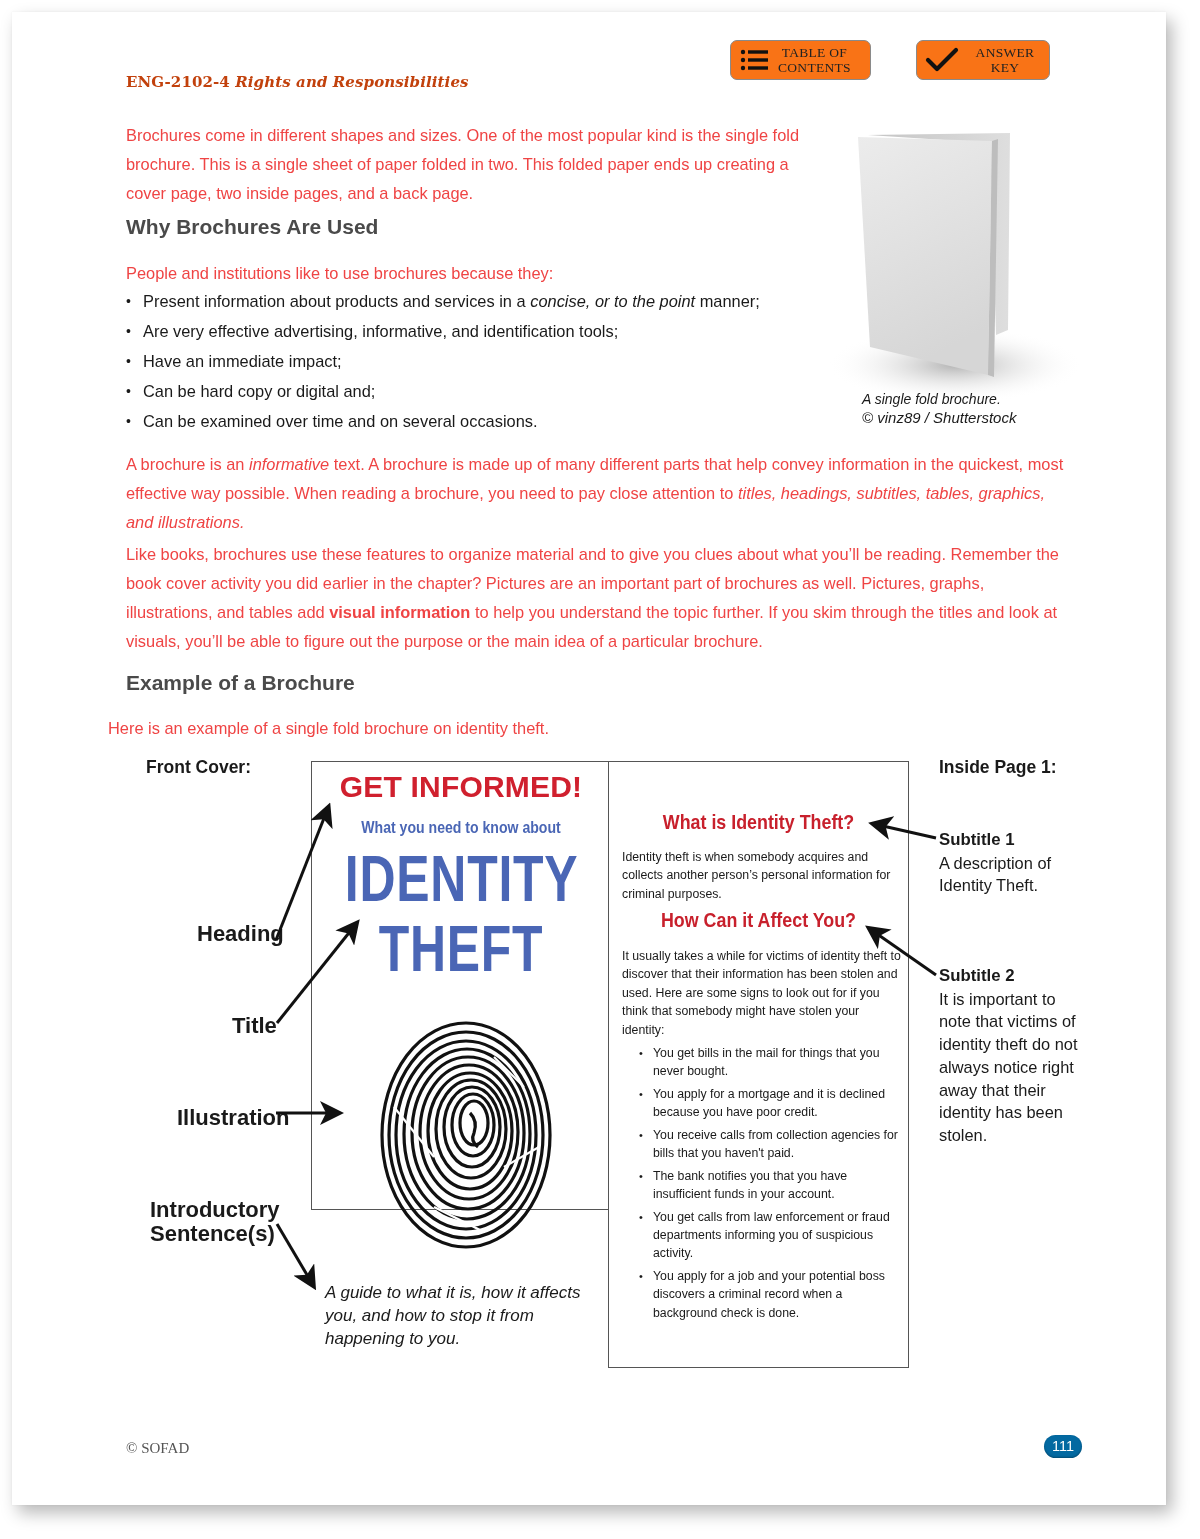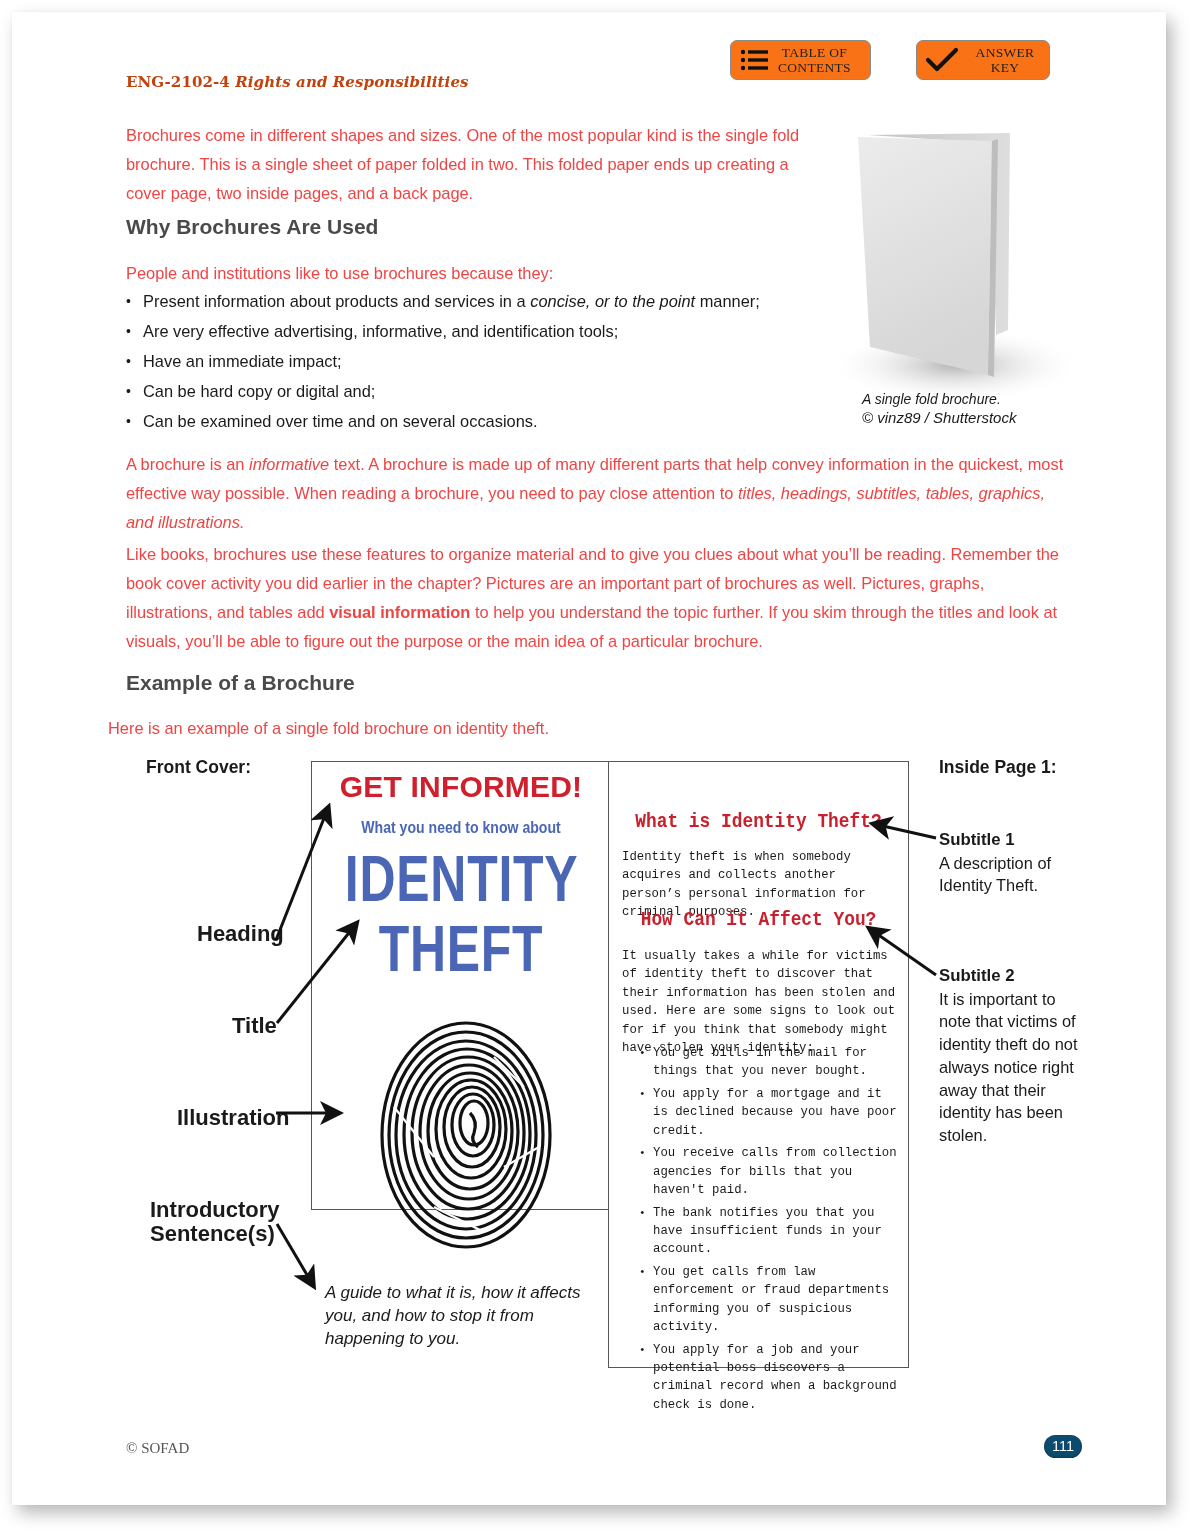--- a/index.html
+++ b/index.html
@@ -40,21 +40,21 @@
   .p2 { left: 126px; top: 450px; width: 940px; }
   .p3 { left: 126px; top: 540px; width: 945px; }
   .p4 { left: 108px; top: 714px; }
 
   .photo { left: 820px; top: 125px; width: 260px; height: 285px; }
   .caption { left: 862px; top: 391px; font-size: 14px; font-style: italic; color: #1a1a1a; white-space: nowrap; }
   .credit { left: 862px; top: 409px; font-size: 15px; font-style: italic; color: #1a1a1a; white-space: nowrap; }
 
   .panel { position: absolute; border: 1.5px solid #555; box-sizing: border-box; background: #fff; }
   .front { left: 301px; top: 761px; width: 300px; height: 449px; margin-left: 10px; }
-  .inside { left: 608px; top: 761px; width: 301px; height: 607px; font-family: Liberation Mono, monospace; }
+  .inside { left: 608px; top: 761px; width: 301px; height: 607px; }
 
   .get-informed { position: absolute; left: 0; width: 100%; top: 8px; text-align: center;
     font-size: 30px; font-weight: bold; color: #d0202e; letter-spacing: 0.2px; }
   .need-know { position: absolute; left: 0; width: 100%; top: 57px; text-align: center;
     font-size: 16px; font-weight: bold; color: #4a66b5; transform: scaleX(0.88); }
   .identity { position: absolute; left: 0; width: 100%; top: 82px; text-align: center;
     font-size: 64px; font-weight: bold; color: #4a66b5; transform: scaleX(0.78); letter-spacing: 1px; line-height: 70px; }
   .theft { position: absolute; left: 0; width: 100%; top: 152px; text-align: center;
     font-size: 64px; font-weight: bold; color: #4a66b5; transform: scaleX(0.78); letter-spacing: 1px; line-height: 70px; }
   .fingerprint { position: absolute; left: 62px; top: 255px; width: 180px; height: 240px; }
@@ -81,21 +81,21 @@
   .illus-lbl { left: 177px; top: 1105px; }
   .intro-lbl { left: 150px; top: 1198px; line-height: 24px; text-align: right; width: 120px; }
   .ann-block { left: 939px; font-size: 16.4px; line-height: 22.7px; color: #1a1a1a; width: 150px; }
   .ann-block .ttl { font-weight: bold; font-size: 16.8px; }
   .ann1 { top: 829px; }
   .ann2 { top: 965px; }
 
   .arrows { position: absolute; left: 0; top: 0; width: 1200px; height: 1539px; pointer-events: none; }
 
   .footer-copy { left: 126px; top: 1440px; font-family: "Liberation Serif", serif; font-size: 15px; color: #555; }
-  .page-num { left: 1044px; top: 1435px; width: 38px; height: 23px; border-radius: 12px; background: #0c4a6e;
+  .page-num { left: 1044px; top: 1435px; width: 38px; height: 23px; border-radius: 12px; background: #0369a1;
     color: #fff; font-size: 14.5px; text-align: center; line-height: 23px; box-shadow: inset 0 -1px 2px rgba(0,0,0,0.3); }
 </style>
 </head>
 <body>
 
 <div class="page"></div>
 
 <div class="abs running-head">
   <span>ENG-2102-4</span>
   <span class="it">Rights and Responsibilities</span>

